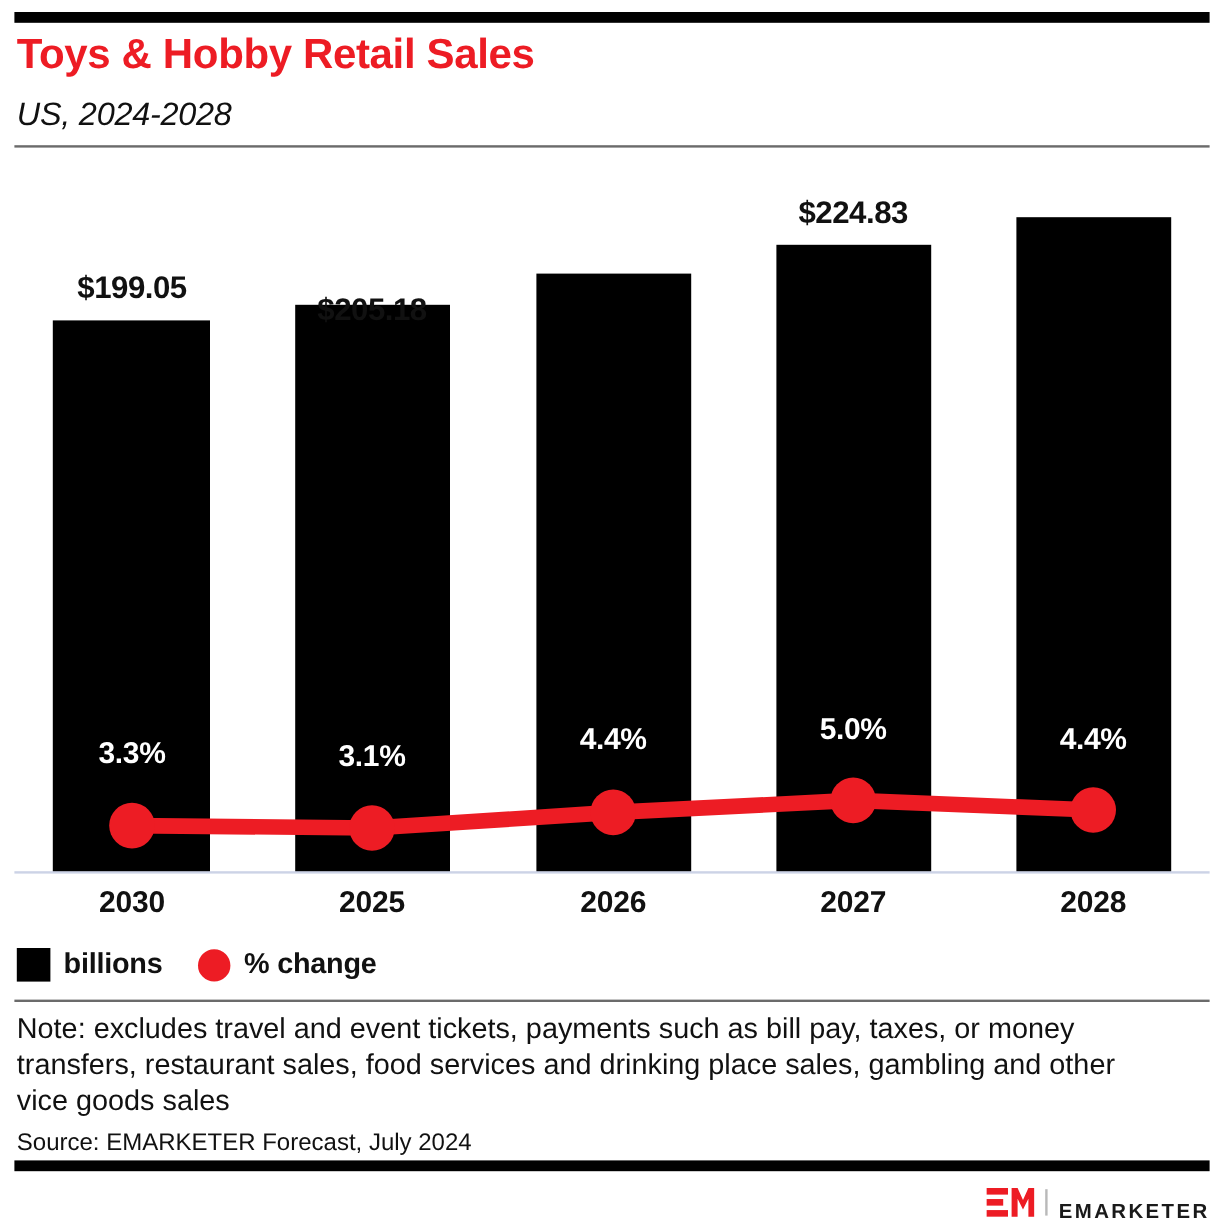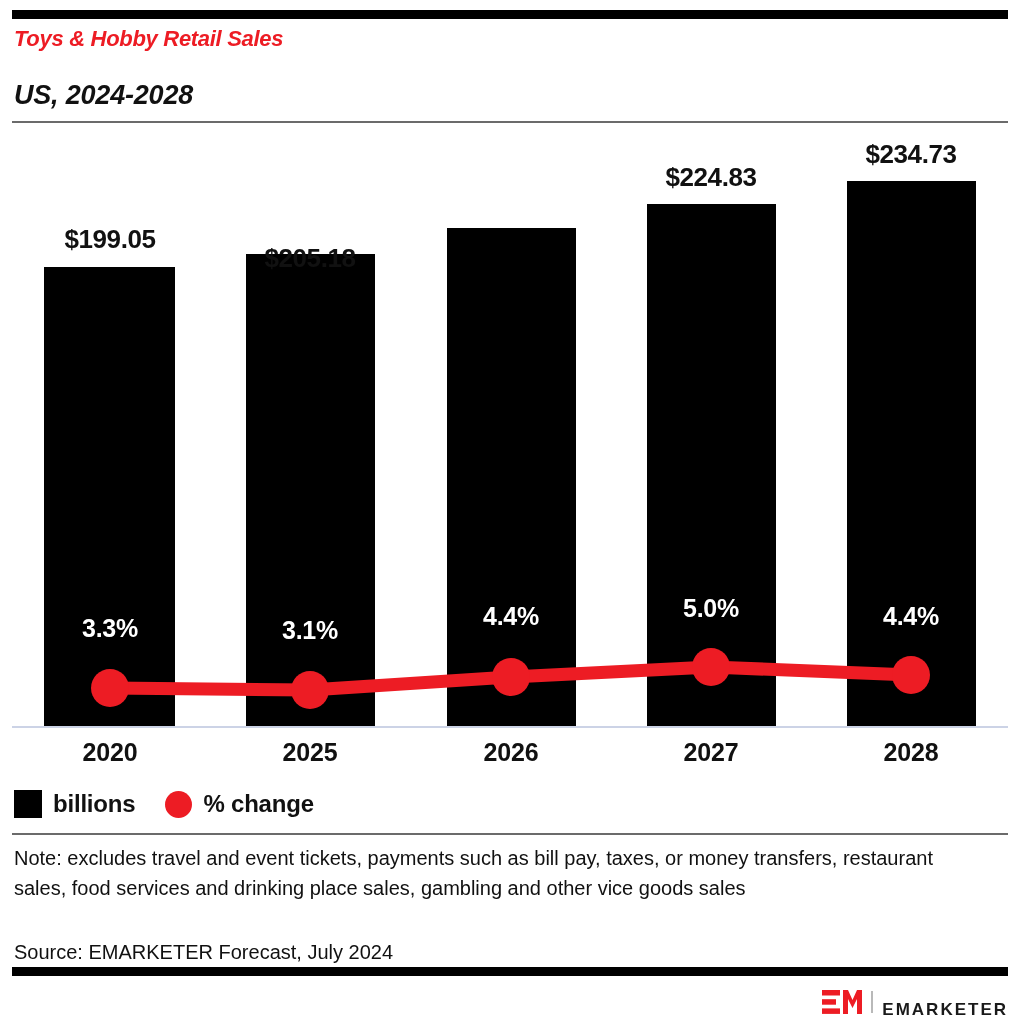--- a/index.html
+++ b/index.html
@@ -28,33 +28,32 @@
     left: 12px;
     top: 10px;
     width: 996px;
     height: 9px;
     background: #000000;
   }
   .title {
     position: absolute;
     left: 14px;
     top: 26px;
-    font-size: 22px;
+    font-size: 35px;
     font-weight: bold;
     letter-spacing: -0.3px;
     color: #ED1C24;
     white-space: nowrap;
-    font-style: italic;
   }
   .subtitle {
     position: absolute;
     left: 14px;
     top: 80px;
     font-size: 27px;
-    font-weight: bold;
+    font-weight: normal;
     font-style: italic;
     letter-spacing: -0.2px;
     color: #111111;
     white-space: nowrap;
   }
   .header-rule {
     position: absolute;
     left: 12px;
     top: 121px;
     width: 996px;
@@ -157,21 +156,21 @@
     top: 833px;
     width: 996px;
     height: 2px;
     background: #6b6b6b;
   }
   .note {
     position: absolute;
     left: 14px;
     top: 843px;
     width: 930px;
-    font-size: 20px;
+    font-size: 24px;
     line-height: 30px;
     color: #111111;
     letter-spacing: 0px;
   }
   .source {
     position: absolute;
     left: 14px;
     top: 938px;
     font-size: 20px;
     line-height: 28px;
@@ -225,40 +224,39 @@
 
     <div class="bar" style="left:44px; top:267px; width:131px; height:460px;"></div>
     <div class="bar" style="left:246px; top:254px; width:129px; height:473px;"></div>
     <div class="bar" style="left:447px; top:228px; width:129px; height:499px;"></div>
     <div class="bar" style="left:647px; top:204px; width:129px; height:523px;"></div>
     <div class="bar" style="left:847px; top:181px; width:129px; height:546px;"></div>
 
     <div class="bar-value" style="left:30px; top:224px; width:160px;">$199.05</div>
     <div class="bar-value" style="left:230px; top:211px; width:160px;margin-top:32px;">$205.18</div>
     <div class="bar-value" style="left:631px; top:162px; width:160px;">$224.83</div>
-    <div class="bar-value" style="left:831px; top:139px; width:160px;">$234.73</div>
 
     <div class="pct-label" style="left:30px; top:614px; width:160px;">3.3%</div>
     <div class="pct-label" style="left:230px; top:616px; width:160px;">3.1%</div>
     <div class="pct-label" style="left:431px; top:602px; width:160px;">4.4%</div>
     <div class="pct-label" style="left:631px; top:594px; width:160px;">5.0%</div>
     <div class="pct-label" style="left:831px; top:602px; width:160px;">4.4%</div>
 
     <svg class="line-svg" viewBox="0 0 1020 1016">
       <polyline points="110,688 310,690 511,677 711,667 911,675" fill="none" stroke="#ED1C24" stroke-width="13" stroke-linecap="round" stroke-linejoin="round"></polyline>
       <circle cx="110" cy="688" r="19" fill="#ED1C24"></circle>
       <circle cx="310" cy="690" r="19" fill="#ED1C24"></circle>
       <circle cx="511" cy="677" r="19" fill="#ED1C24"></circle>
       <circle cx="711" cy="667" r="19" fill="#ED1C24"></circle>
       <circle cx="911" cy="675" r="19" fill="#ED1C24"></circle>
     </svg>
 
     <div class="axis-line"></div>
 
-    <div class="xtick" style="left:30px; width:160px;">2020</div>
+    <div class="xtick" style="left:30px; width:160px;">2030</div>
     <div class="xtick" style="left:230px; width:160px;">2025</div>
     <div class="xtick" style="left:431px; width:160px;">2026</div>
     <div class="xtick" style="left:631px; width:160px;">2027</div>
     <div class="xtick" style="left:831px; width:160px;text-align:center;">2028</div>
   </div>
 
   <div class="legend">
     <div class="legend-item">
       <span class="swatch-square"></span>
       <span class="legend-label">billions</span>

